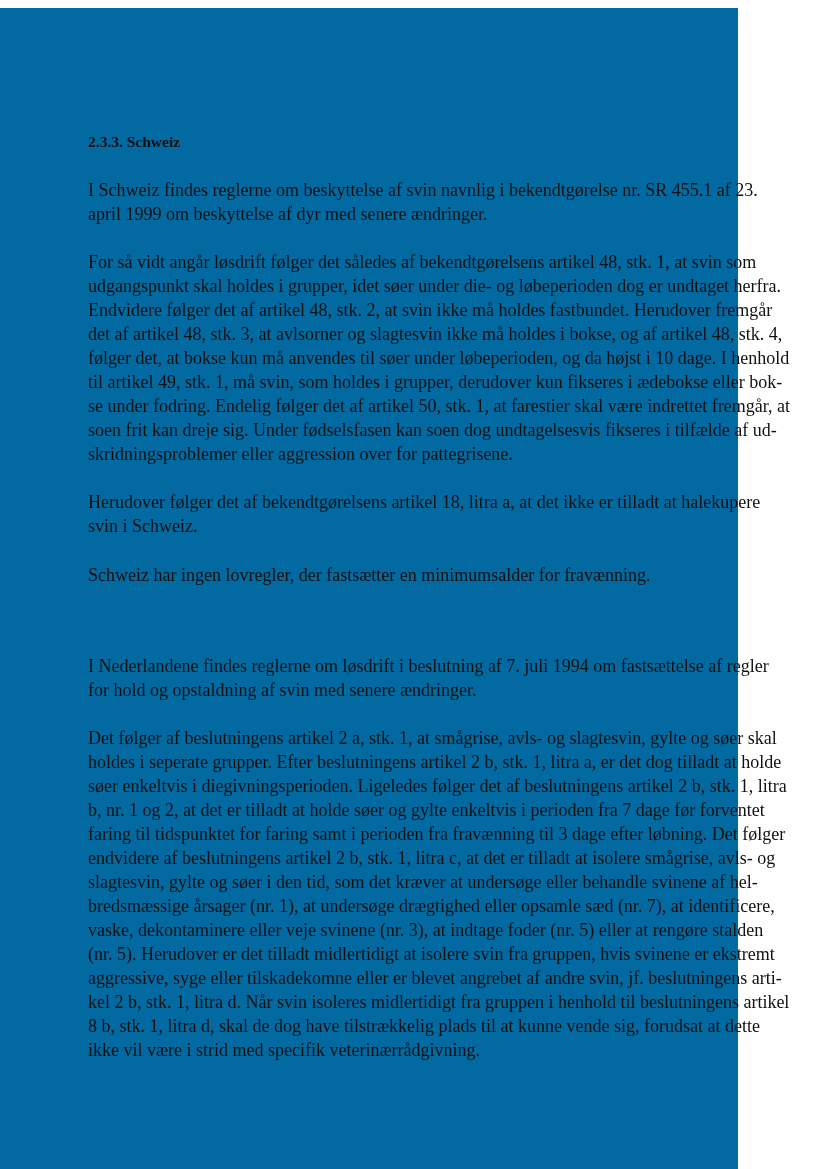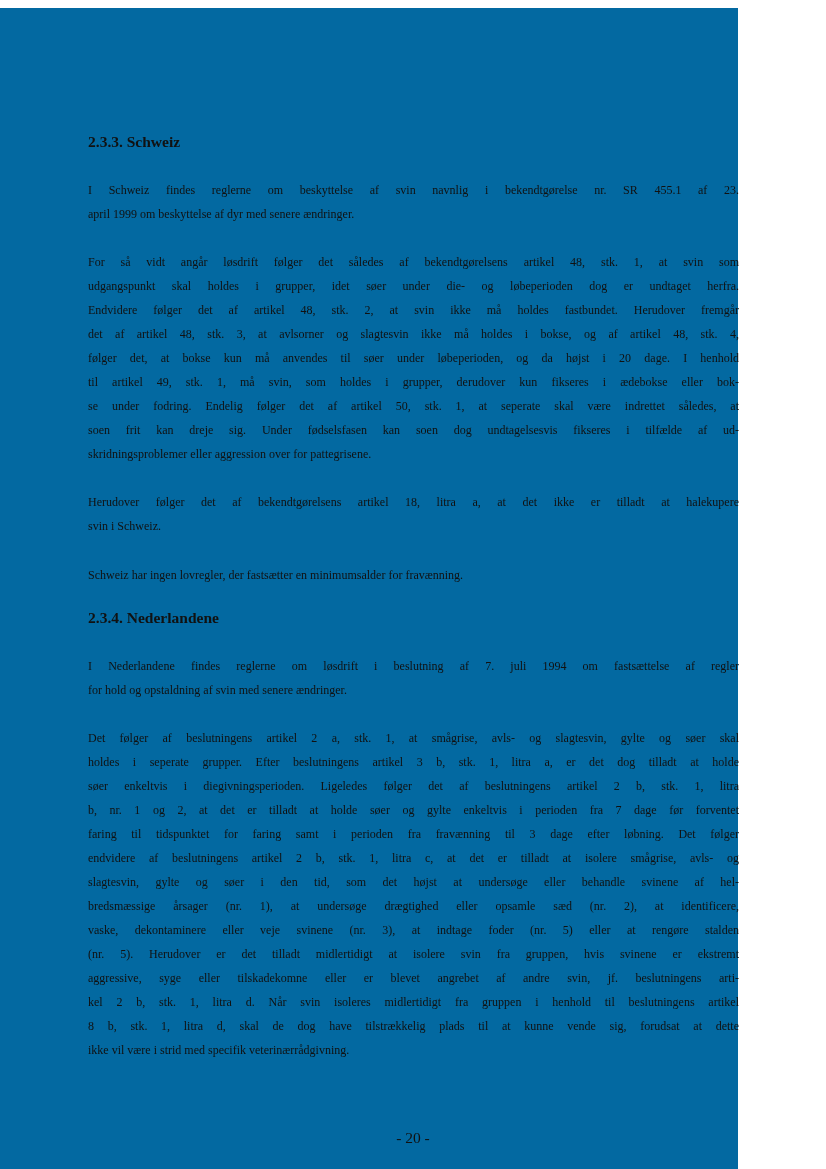--- a/index.html
+++ b/index.html
@@ -1,19 +1,19 @@
 <!DOCTYPE html>
 <html><head>
 <meta charset="utf-8">
 <style>
   html, body { margin: 0; padding: 0; background: #ffffff; }
   body { width: 826px; height: 1169px; position: relative; overflow: hidden;
          font-family: "Liberation Serif", "DejaVu Serif", serif; color: #111; }
   .page { position: absolute; left: 0; top: 8px; width: 738px; height: 1169px; background: #0369a1; }
-  .line { position: absolute; left: 88px; width: 651px; font-size: 12px; line-height: 20px;
+  .line { position: absolute; left: 88px; width: 651px; font-size: 18px; line-height: 20px;
           white-space: nowrap; }
   .just { text-align: justify; text-align-last: justify; }
   .heading { font-weight: bold; font-size: 15.5px; }
   .pagenum { position: absolute; left: 0; width: 826px; text-align: center; font-size: 15.5px; top: 1121px; }
 </style>
 </head>
 <body>
 
 <div class="page">
 
@@ -22,54 +22,52 @@
   <div>
     <div class="line just" style="top:172px">I Schweiz findes reglerne om beskyttelse af svin navnlig i bekendtgørelse nr. SR 455.1 af 23.</div>
     <div class="line" style="top:196px">april 1999 om beskyttelse af dyr med senere ændringer.</div>
   </div>
 
   <div>
     <div class="line just" style="top:244px">For så vidt angår løsdrift følger det således af bekendtgørelsens artikel 48, stk. 1, at svin som</div>
     <div class="line just" style="top:268px">udgangspunkt skal holdes i grupper, idet søer under die- og løbeperioden dog er undtaget herfra.</div>
     <div class="line just" style="top:292px">Endvidere følger det af artikel 48, stk. 2, at svin ikke må holdes fastbundet. Herudover fremgår</div>
     <div class="line just" style="top:316px">det af artikel 48, stk. 3, at avlsorner og slagtesvin ikke må holdes i bokse, og af artikel 48, stk. 4,</div>
-    <div class="line just" style="top:340px">følger det, at bokse kun må anvendes til søer under løbeperioden, og da højst i 20 dage. I henhold</div>
+    <div class="line just" style="top:340px">følger det, at bokse kun må anvendes til søer under løbeperioden, og da højst i 10 dage. I henhold</div>
     <div class="line just" style="top:364px">til artikel 49, stk. 1, må svin, som holdes i grupper, derudover kun fikseres i ædebokse eller bok-</div>
-    <div class="line just" style="top:388px">se under fodring. Endelig følger det af artikel 50, stk. 1, at seperate skal være indrettet således, at</div>
+    <div class="line just" style="top:388px">se under fodring. Endelig følger det af artikel 50, stk. 1, at farestier skal være indrettet fremgår, at</div>
     <div class="line just" style="top:412px">soen frit kan dreje sig. Under fødselsfasen kan soen dog undtagelsesvis fikseres i tilfælde af ud-</div>
     <div class="line" style="top:436px">skridningsproblemer eller aggression over for pattegrisene.</div>
   </div>
 
   <div>
     <div class="line just" style="top:484px">Herudover følger det af bekendtgørelsens artikel 18, litra a, at det ikke er tilladt at halekupere</div>
     <div class="line" style="top:508px">svin i Schweiz.</div>
   </div>
 
   <div>
     <div class="line" style="top:557px">Schweiz har ingen lovregler, der fastsætter en minimumsalder for fravænning.</div>
   </div>
 
-  <div class="line heading" style="top:600px">2.3.4. Nederlandene</div>
 
   <div>
     <div class="line just" style="top:648px">I Nederlandene findes reglerne om løsdrift i beslutning af 7. juli 1994 om fastsættelse af regler</div>
     <div class="line" style="top:672px">for hold og opstaldning af svin med senere ændringer.</div>
   </div>
 
   <div>
     <div class="line just" style="top:720px">Det følger af beslutningens artikel 2 a, stk. 1, at smågrise, avls- og slagtesvin, gylte og søer skal</div>
-    <div class="line just" style="top:744px">holdes i seperate grupper. Efter beslutningens artikel 3 b, stk. 1, litra a, er det dog tilladt at holde</div>
+    <div class="line just" style="top:744px">holdes i seperate grupper. Efter beslutningens artikel 2 b, stk. 1, litra a, er det dog tilladt at holde</div>
     <div class="line just" style="top:768px">søer enkeltvis i diegivningsperioden. Ligeledes følger det af beslutningens artikel 2 b, stk. 1, litra</div>
     <div class="line just" style="top:792px">b, nr. 1 og 2, at det er tilladt at holde søer og gylte enkeltvis i perioden fra 7 dage før forventet</div>
     <div class="line just" style="top:816px">faring til tidspunktet for faring samt i perioden fra fravænning til 3 dage efter løbning. Det følger</div>
     <div class="line just" style="top:840px">endvidere af beslutningens artikel 2 b, stk. 1, litra c, at det er tilladt at isolere smågrise, avls- og</div>
-    <div class="line just" style="top:864px">slagtesvin, gylte og søer i den tid, som det højst at undersøge eller behandle svinene af hel-</div>
-    <div class="line just" style="top:888px">bredsmæssige årsager (nr. 1), at undersøge drægtighed eller opsamle sæd (nr. 2), at identificere,</div>
+    <div class="line just" style="top:864px">slagtesvin, gylte og søer i den tid, som det kræver at undersøge eller behandle svinene af hel-</div>
+    <div class="line just" style="top:888px">bredsmæssige årsager (nr. 1), at undersøge drægtighed eller opsamle sæd (nr. 7), at identificere,</div>
     <div class="line just" style="top:912px">vaske, dekontaminere eller veje svinene (nr. 3), at indtage foder (nr. 5) eller at rengøre stalden</div>
     <div class="line just" style="top:936px">(nr. 5). Herudover er det tilladt midlertidigt at isolere svin fra gruppen, hvis svinene er ekstremt</div>
     <div class="line just" style="top:960px">aggressive, syge eller tilskadekomne eller er blevet angrebet af andre svin, jf. beslutningens arti-</div>
     <div class="line just" style="top:984px">kel 2 b, stk. 1, litra d. Når svin isoleres midlertidigt fra gruppen i henhold til beslutningens artikel</div>
     <div class="line just" style="top:1008px">8 b, stk. 1, litra d, skal de dog have tilstrækkelig plads til at kunne vende sig, forudsat at dette</div>
     <div class="line" style="top:1032px">ikke vil være i strid med specifik veterinærrådgivning.</div>
   </div>
 
-  <div class="pagenum">- 20 -</div>
 </div>
 
 </body></html>

